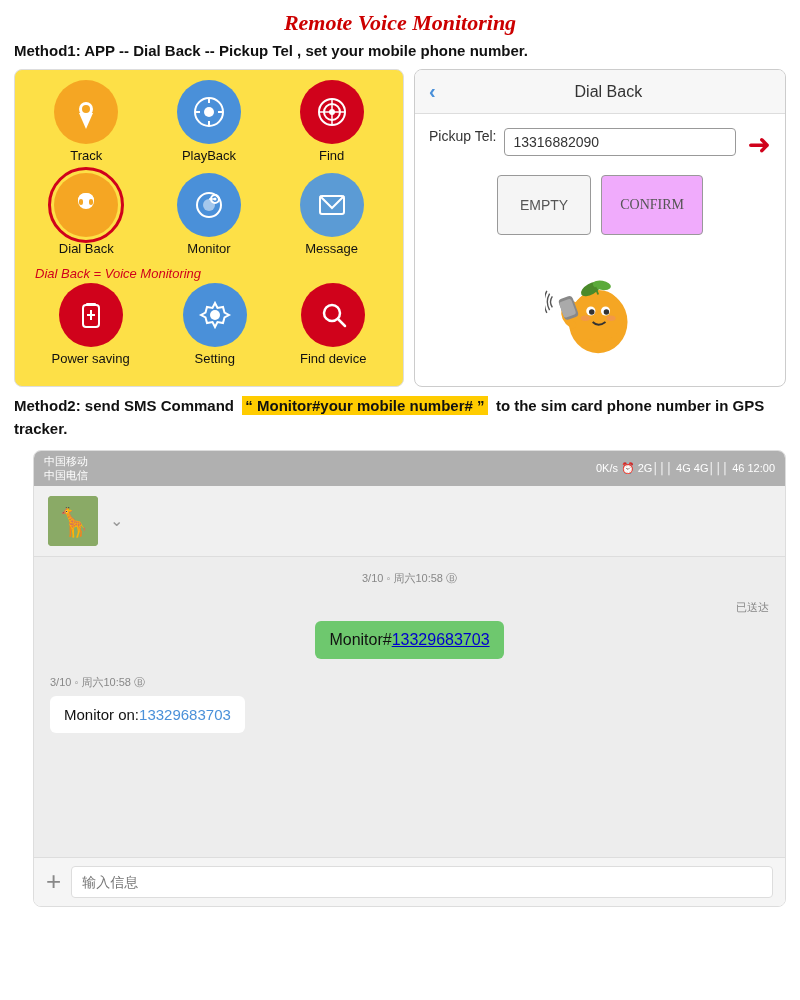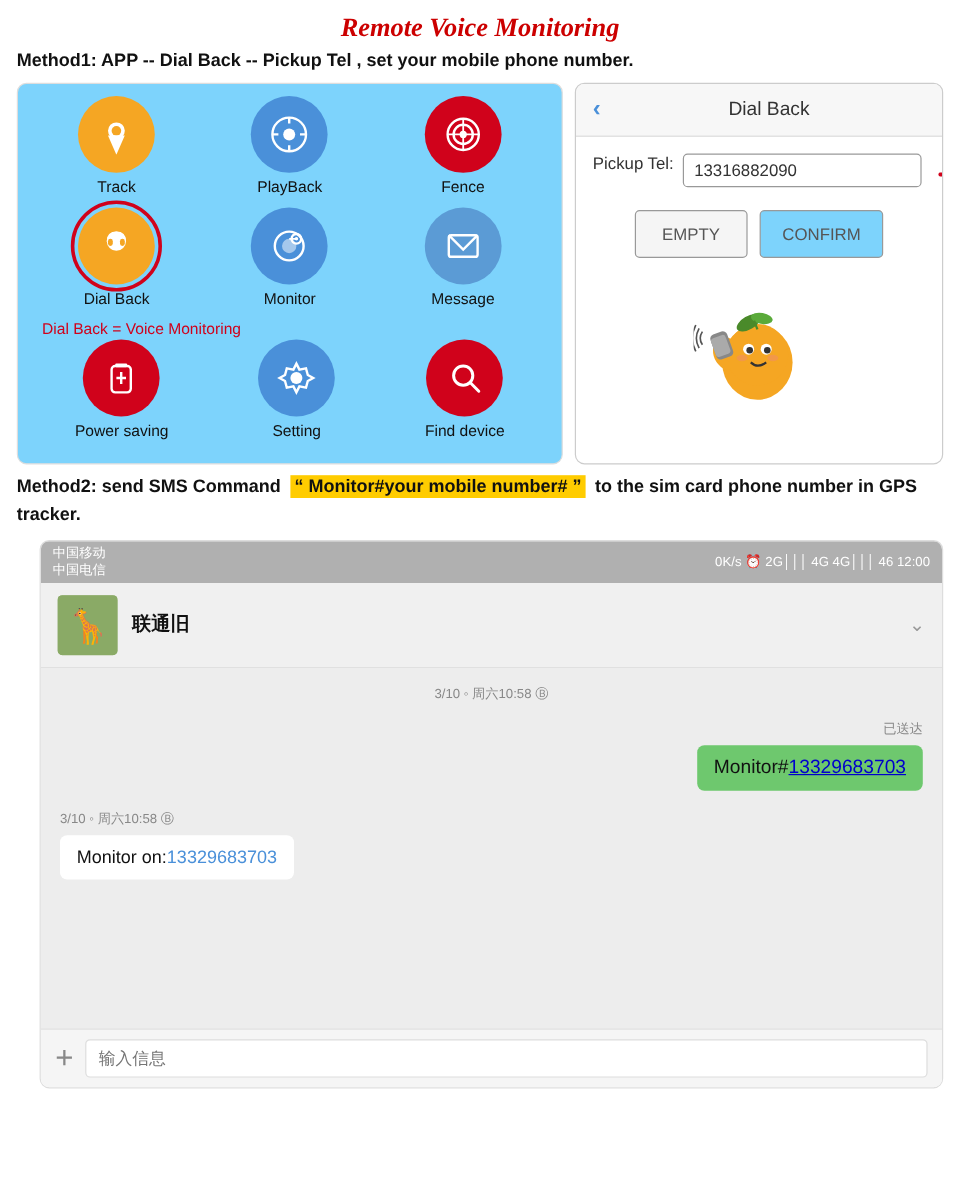--- a/index.html
+++ b/index.html
@@ -30,25 +30,25 @@
       font-weight: bold;
       color: #111;
       margin-bottom: 10px;
     }
     .app-section {
       display: flex;
       gap: 10px;
       margin-bottom: 8px;
     }
     .app-grid-panel {
-      background: #7dd3fc;
+      background: #fde047;
       border: 1px solid #ddd;
       border-radius: 8px;
       padding: 10px;
-      width: 455px;
+      width: 390px;
       flex-shrink: 0;
     }
     .app-item {
       display: flex;
       flex-direction: column;
       align-items: center;
       gap: 4px;
     }
     .app-icon {
       width: 64px;
@@ -145,26 +145,27 @@
       border: 1px solid #999;
       background: #f5f5f5;
       color: #555;
       padding: 0 22px;
       border-radius: 4px;
       font-size: 14px;
       cursor: pointer;
     }
     .btn-confirm {
       border: 1px solid #999;
-      background: #7dd3fc;
+      background: #f0abfc;
       color: #555;
-      padding: 11px 18px;
+      padding: 21px 18px;
       border-radius: 4px;
       font-size: 14px;
       cursor: pointer;
+      font-family: Liberation Serif, serif;
     }
     .orange-mascot {
       display: flex;
       justify-content: center;
       align-items: center;
       height: 120px;
     }
     .mascot-svg {
       width: 110px;
       height: 110px;
@@ -241,21 +242,21 @@
       justify-content: center;
     }
     .msg-sent-status {
       text-align: right;
       font-size: 11px;
       color: #888;
       margin-bottom: 6px;
     }
     .bubble-sent {
       display: flex;
-      justify-content: flex-end;
+      justify-content: center;
       margin-bottom: 16px;
     }
     .bubble-sent-inner {
       background: #6ec86e;
       color: #111;
       padding: 10px 14px;
       border-radius: 6px;
       font-size: 16px;
       max-width: 70%;
       word-break: break-all;
@@ -369,21 +370,21 @@
         <div class="app-item">
           <div class="app-icon icon-red">
             <svg width="34" height="34" viewBox="0 0 34 34">
                 <circle cx="17" cy="17" r="13" fill="none" stroke="white" stroke-width="2"></circle>
                 <circle cx="17" cy="17" r="8" fill="none" stroke="white" stroke-width="2"></circle>
                 <circle cx="17" cy="17" r="3" fill="white"></circle>
                 <line x1="17" y1="4" x2="17" y2="30" stroke="white" stroke-width="1.5"></line>
                 <line x1="4" y1="17" x2="30" y2="17" stroke="white" stroke-width="1.5"></line>
               </svg>
           </div>
-          <span class="app-label">Fence</span>
+          <span class="app-label">Find</span>
         </div>
       </div>
 
       <div class="grid-row" style="position:relative;">
         <div class="app-item dial-back-wrapper">
           <div class="dial-back-circle"></div>
           <div class="app-icon icon-orange">
             <svg width="34" height="34" viewBox="0 0 34 34">
                 <circle cx="17" cy="13" r="8" fill="white"></circle>
                 <path d="M10 13 Q10 6 17 6 Q24 6 24 13" fill="none" stroke="white" stroke-width="2"></path>
@@ -410,21 +411,21 @@
             <svg width="34" height="34" viewBox="0 0 34 34">
                 <rect x="5" y="8" width="24" height="18" rx="2" fill="none" stroke="white" stroke-width="2"></rect>
                 <polyline points="5,8 17,20 29,8" fill="none" stroke="white" stroke-width="2"></polyline>
               </svg>
           </div>
           <span class="app-label">Message</span>
         </div>
       </div>
 
       <div class="grid-note-row">
-        <span style="color:#d0021b; font-size:13px; margin-left:0px;">Dial Back = Voice Monitoring</span>
+        <span style="color:#d0021b; font-size:13px; font-style:italic; margin-left:0px;">Dial Back = Voice Monitoring</span>
       </div>
 
       <div class="grid-row">
         <div class="app-item">
           <div class="app-icon icon-red">
             <svg width="34" height="34" viewBox="0 0 34 34">
                 <rect x="12" y="5" width="10" height="3" rx="1" fill="white"></rect>
                 <rect x="9" y="7" width="16" height="22" rx="3" fill="none" stroke="white" stroke-width="2"></rect>
                 <line x1="17" y1="12" x2="17" y2="22" stroke="white" stroke-width="2"></line>
                 <line x1="13" y1="17" x2="21" y2="17" stroke="white" stroke-width="2"></line>
@@ -520,21 +521,20 @@
       </div>
     </div>
 
     <div class="chat-header">
       <div class="avatar-img">
         <svg width="50" height="50" viewBox="0 0 50 50">
             <rect width="50" height="50" fill="#8aaa66"></rect>
             <text x="8" y="36" font-size="28">🦒</text>
           </svg>
       </div>
-      <span class="contact-name">联通旧</span>
       <span class="chevron-down">⌄</span>
     </div>
 
     <div class="chat-body">
 
       <div style="display:flex; justify-content:center; margin-bottom:4px;">
         <span class="msg-timestamp">3/10 ◦ 周六10:58  Ⓑ</span>
       </div>
       <div class="msg-sent-status">已送达</div>
 

